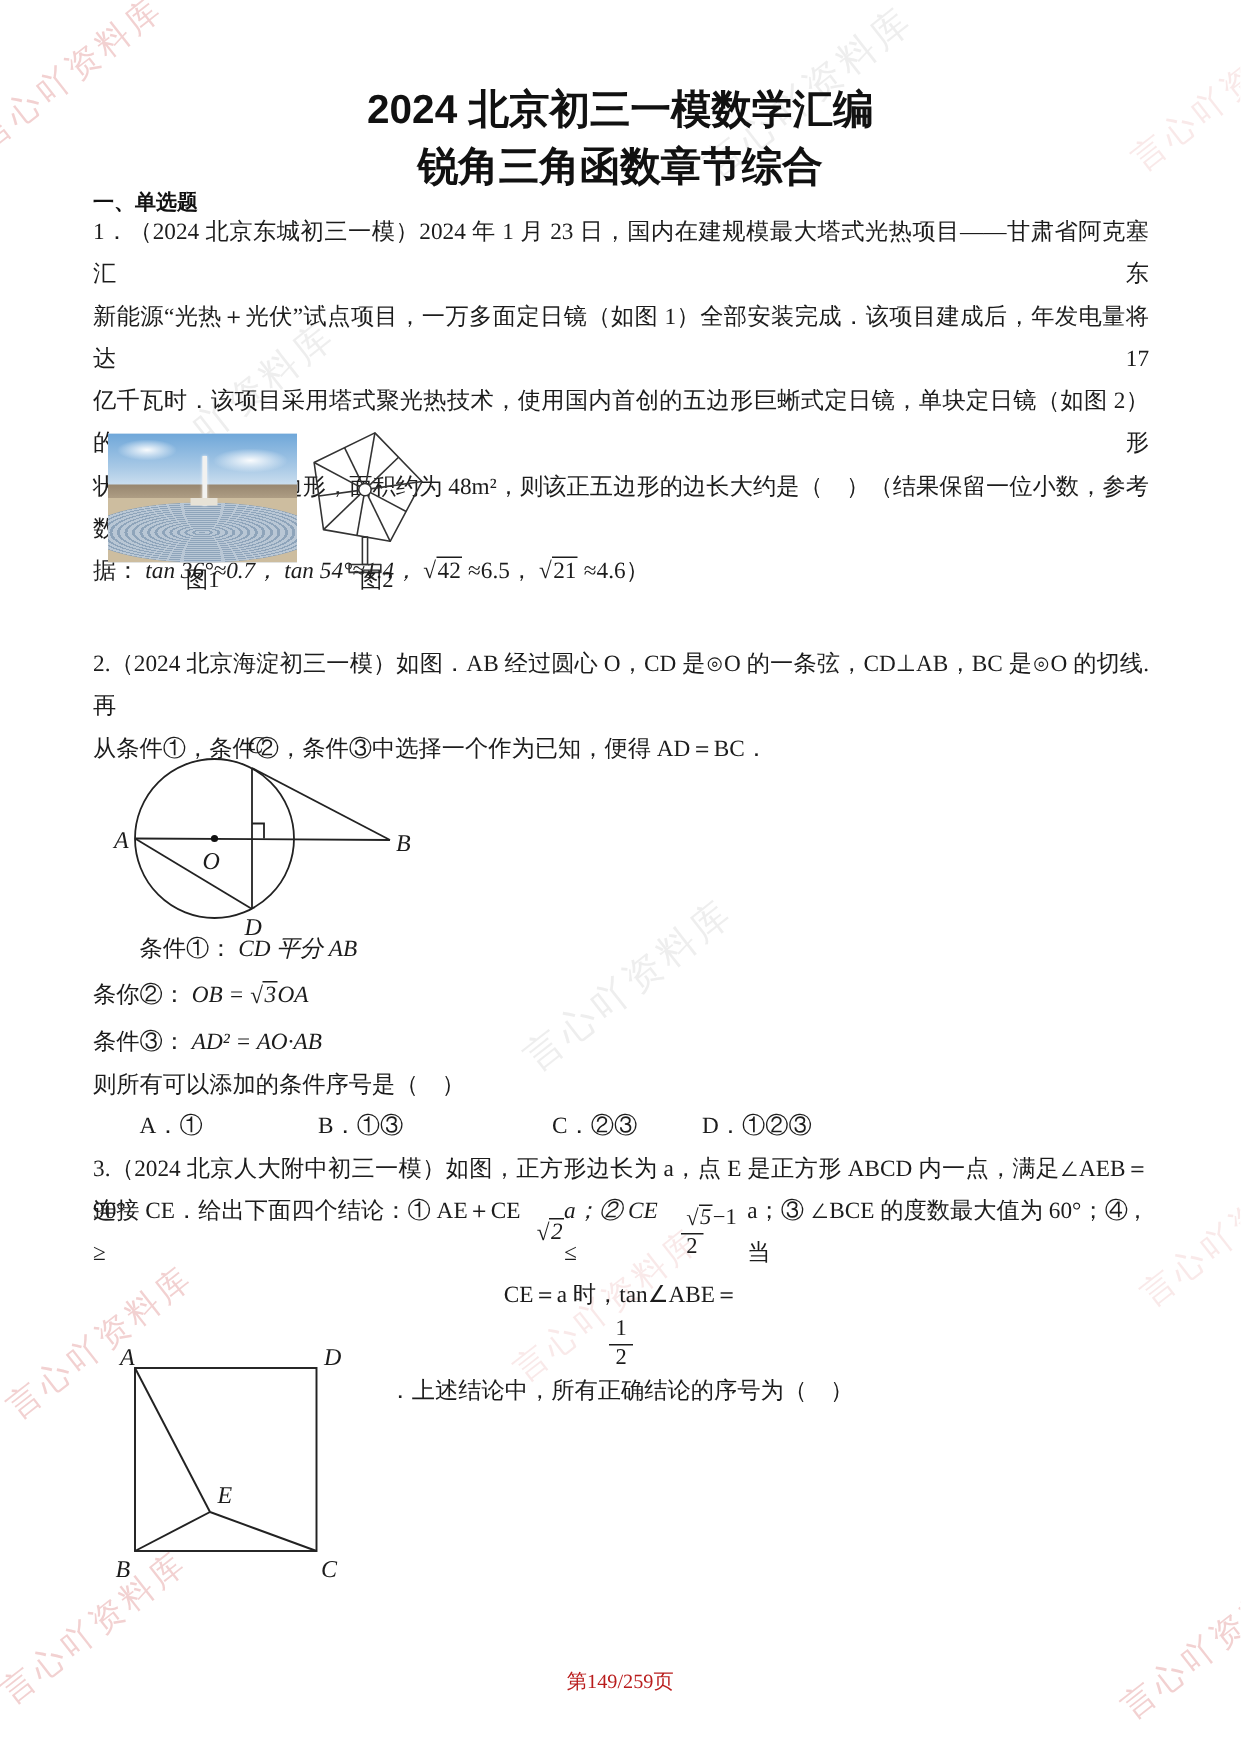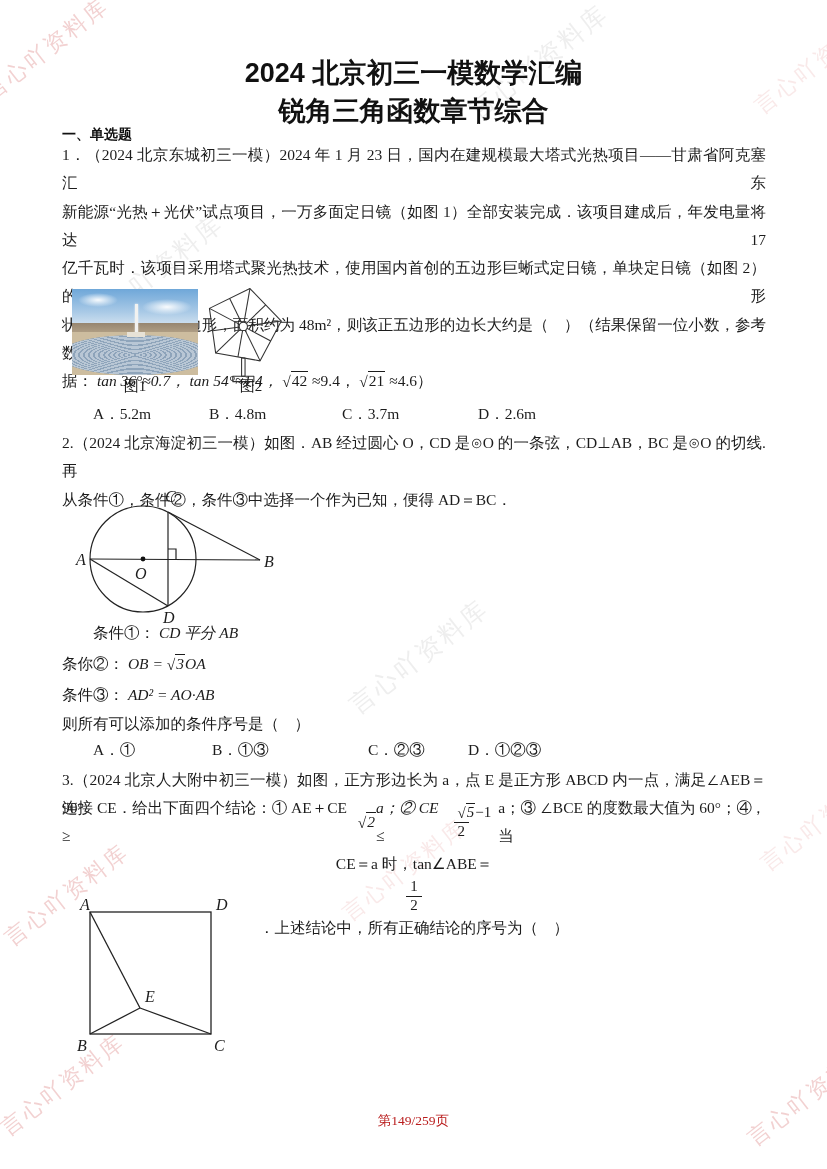--- a/index.html
+++ b/index.html
@@ -75,21 +75,21 @@
   <div class="tblock" style="top:141px;">
     <div class="jline">1．（2024 北京东城初三一模）2024 年 1 月 23 日，国内在建规模最大塔式光热项目——甘肃省阿克塞汇东</div>
     <div class="jline">新能源“光热＋光伏”试点项目，一万多面定日镜（如图 1）全部安装完成．该项目建成后，年发电量将达 17</div>
     <div class="jline">亿千瓦时．该项目采用塔式聚光热技术，使用国内首创的五边形巨蜥式定日镜，单块定日镜（如图 2）的形</div>
     <div class="jline">状可近似看作正五边形，面积约为 48m²，则该正五边形的边长大约是（　）（结果保留一位小数，参考数</div>
     <div class="lline">
       <span>据：</span>
       <span class="mi">tan 36°≈0.7，</span>
       <span class="mi">tan 54°≈1.4，</span>
       <span class="radical"><span class="rsign">√</span><span class="rbar">42</span></span>
-      <span>≈9.4，</span>
+      <span>≈6.5，</span>
       <span class="radical"><span class="rsign">√</span><span class="rbar">21</span></span>
       <span>≈4.6）</span>
     </div>
   </div>
 
   <div class="photo">
     <div class="sky"></div>
     <div class="cloud" style="left:6px;top:4px;width:40px;height:14px;"></div>
     <div class="cloud" style="left:70px;top:10px;width:50px;height:16px;"></div>
     <div class="mts"></div>
@@ -113,26 +113,20 @@
       <line x1="42" y1="42" x2="36.4" y2="73.9"></line>
       <line x1="42" y1="42" x2="10" y2="46.5"></line>
       <line x1="42" y1="42" x2="27.8" y2="12.9"></line>
       <circle cx="42" cy="42" r="4.3" fill="#ffffff"></circle>
       <rect x="40.2" y="75" width="3.6" height="19"></rect>
       <rect x="31" y="94" width="22" height="5.5"></rect>
     </g>
   </svg>
   <div class="figcap" style="left:203px;top:377px;width:96px;">图2</div>
 
-  <div class="optrow" style="top:404px;">
-    <span style="left:93px;">A．5.2m</span>
-    <span style="left:209px;">B．4.8m</span>
-    <span style="left:342px;">C．3.7m</span>
-    <span style="left:478px;">D．2.6m</span>
-  </div>
 
   <div class="tblock" style="top:429px;">
     <div class="jline">2.（2024 北京海淀初三一模）如图．AB 经过圆心 O，CD 是⊙O 的一条弦，CD⊥AB，BC 是⊙O 的切线.再</div>
     <div class="lline">从条件①，条件②，条件③中选择一个作为已知，便得 AD＝BC．</div>
   </div>
 
   <svg style="position:absolute;left:65px;top:486px;" width="215" height="150" viewBox="0 0 215 150">
     <g stroke="#222" stroke-width="1.2" fill="none">
       <circle cx="78" cy="73" r="53"></circle>
       <line x1="25" y1="73" x2="195" y2="74"></line>

